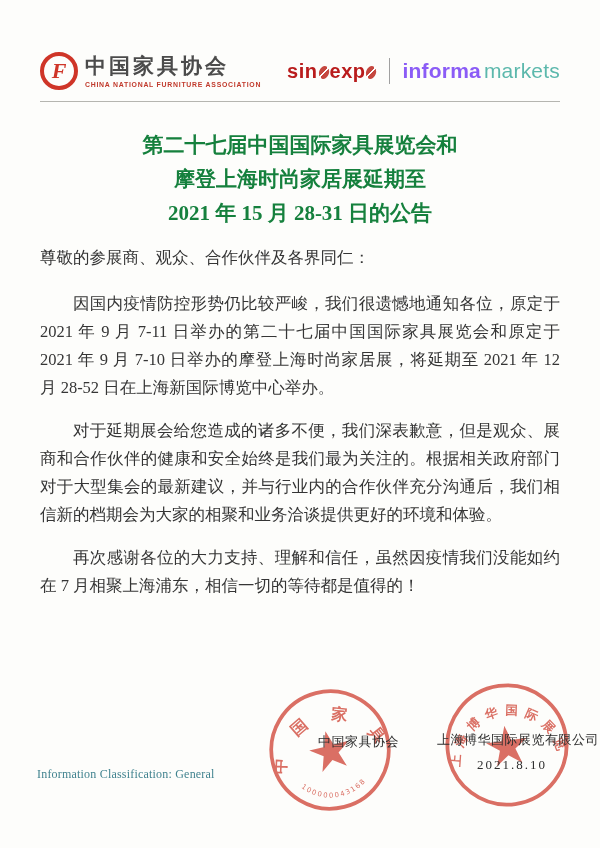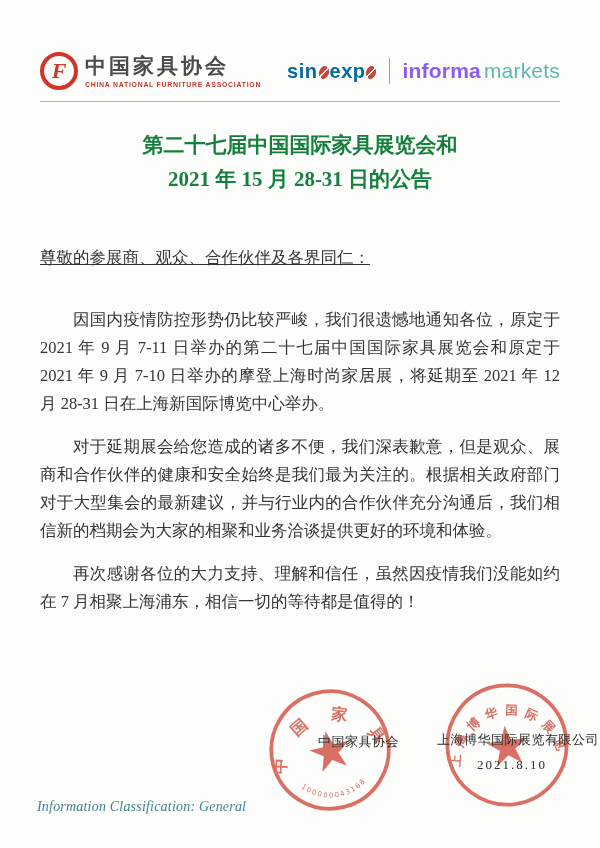--- a/index.html
+++ b/index.html
@@ -65,21 +65,21 @@
     display: flex;
     align-items: center;
     gap: 12px;
     font-family: "Liberation Sans", sans-serif;
   }
   .sinoexpo {
     display: flex;
     align-items: center;
     font-weight: bold;
     font-size: 20px;
-    color: #0369a1;
+    color: #b91c1c;
     letter-spacing: 0.5px;
   }
   .bean {
     display: inline-block;
     width: 10px; height: 13px;
     margin: 2px 1px 0 1px;
     border-radius: 50% 50%;
     background: linear-gradient(115deg, #c5473f 44%, #ffffff 44%, #ffffff 56%, #c5473f 56%);
     transform: rotate(18deg);
   }
@@ -115,21 +115,21 @@
 
   
   .letter {
     position: absolute;
     top: 244px; left: 40px; right: 40px;
     font-size: 16.5px;
     line-height: 28px;
     color: #353535;
     text-align: justify;
   }
-  .greeting { margin-bottom: 34px; text-decoration: underline; }
+  .greeting { margin-bottom: 18px; }
   .para {
     text-indent: 2em;
     margin-bottom: 15px;
   }
 
   
   .seal {
     position: absolute;
     opacity: 0.85;
   }
@@ -142,26 +142,25 @@
     white-space: nowrap;
     letter-spacing: 0.5px;
   }
   .sig-left  { left: 318px; top: 733px; }
   .sig-right { left: 437px; top: 731px; }
   .sig-date  { left: 477px; top: 757px; letter-spacing: 2px; }
 
   
   .classification {
     position: absolute;
-    left: 37px; top: 799px;
+    left: 37px; top: 767px;
     font-family: "Liberation Serif", serif;
-    font-size: 14px;
+    font-size: 12px;
     color: #41838f;
     letter-spacing: 0.2px;
-    font-style: italic;
   }
 </style>
 </head>
 <body>
 
 <div class="page">
 
   <div class="header">
     <div class="cnfa">
       <span class="cnfa-emblem">F</span>
@@ -181,26 +180,27 @@
       <span class="informa">
         <span class="w1">informa</span><span class="w2">markets</span>
       </span>
     </div>
   </div>
 
   <div class="rule"></div>
 
   <div class="title">
     <div>第二十七届中国国际家具展览会和</div>
+    <div>摩登上海时尚家居展延期至</div>
     <div>2021 年 15 月 28-31 日的公告</div>
   </div>
 
   <div class="letter">
     <div class="greeting">尊敬的参展商、观众、合作伙伴及各界同仁：</div>
-    <p class="para">因国内疫情防控形势仍比较严峻，我们很遗憾地通知各位，原定于 2021 年 9 月 7-11 日举办的第二十七届中国国际家具展览会和原定于 2021 年 9 月 7-10 日举办的摩登上海时尚家居展，将延期至 2021 年 12 月 28-31 日在上海新国际博览中心举办。</p>
+    <p class="para">因国内疫情防控形势仍比较严峻，我们很遗憾地通知各位，原定于 2021 年 9 月 7-11 日举办的第二十七届中国国际家具展览会和原定于 2021 年 9 月 7-10 日举办的摩登上海时尚家居展，将延期至 2021 年 12 月 28-52 日在上海新国际博览中心举办。</p>
     <p class="para">对于延期展会给您造成的诸多不便，我们深表歉意，但是观众、展商和合作伙伴的健康和安全始终是我们最为关注的。根据相关政府部门对于大型集会的最新建议，并与行业内的合作伙伴充分沟通后，我们相信新的档期会为大家的相聚和业务洽谈提供更好的环境和体验。</p>
     <p class="para">再次感谢各位的大力支持、理解和信任，虽然因疫情我们没能如约在 7 月相聚上海浦东，相信一切的等待都是值得的！</p>
   </div>
 
   <svg class="seal seal-left" width="128" height="128" viewBox="0 0 120 120">
     <circle cx="60" cy="60" r="55" fill="none" stroke="#d4574a" stroke-width="3.5"></circle>
     <polygon points="60,42 64.5,55.9 79,55.8 67.2,64.3 71.8,78.2 60,69.6 48.2,78.2 52.8,64.3 41,55.8 55.5,55.9" fill="#d4574a"></polygon>
     <defs>
       <path id="arcTopL" d="M 14 78 A 46 46 0 1 1 106 78" fill="none"></path>
       <path id="arcBotL" d="M 24 86 A 44 44 0 0 0 96 86" fill="none"></path>

